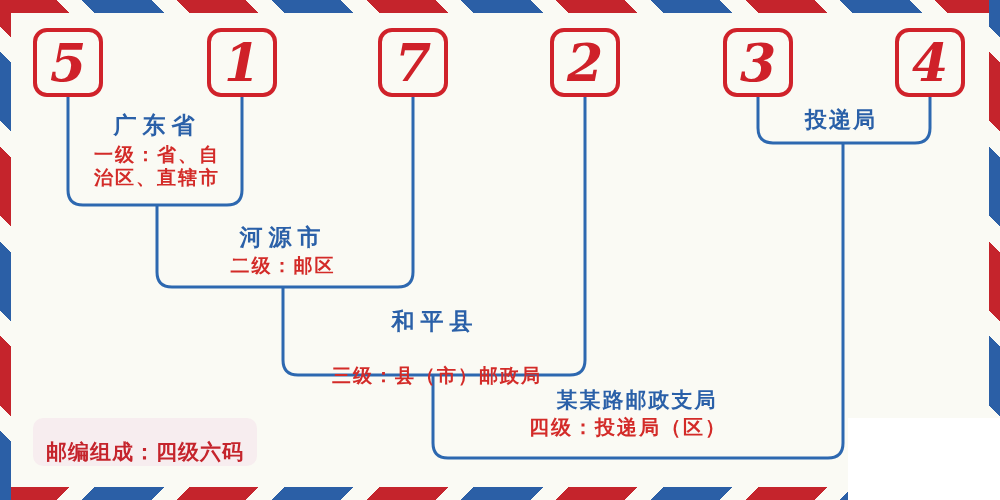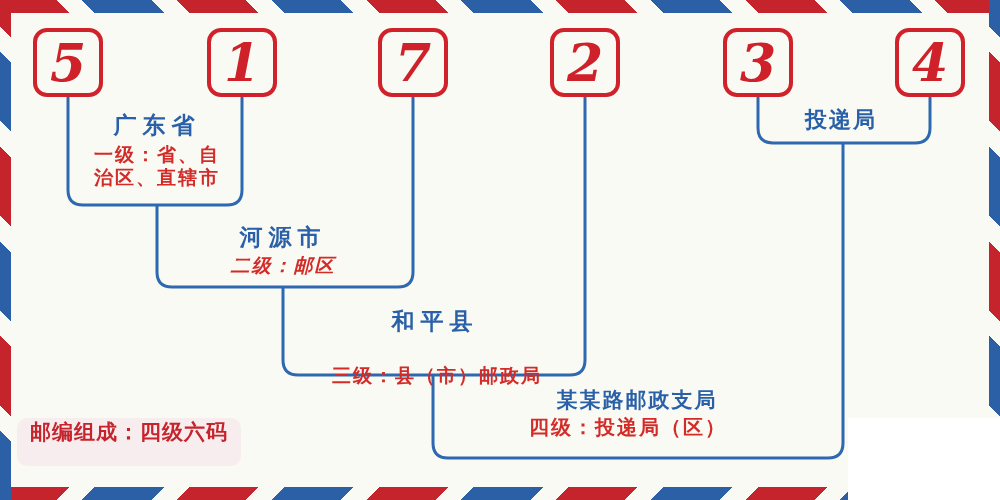--- a/index.html
+++ b/index.html
@@ -96,35 +96,35 @@
   .lbl-desc {
     color: #d32b28;
     font-weight: bold;
     font-size: 19px;
     letter-spacing: 2px;
     line-height: 23px;
   }
   .pos-l1-place { left: -13px; top: 112px; }   
   .pos-l1-desc  { left: -13px; top: 143px; }
   .pos-l2-place { left: 113px; top: 224px; text-align: center; }   
-  .pos-l2-desc  { left: 113px; top: 254px; font-style: italic; }
+  .pos-l2-desc  { left: 113px; top: 254px; }
   .pos-l3-place { left: 265px; top: 308px; }   
   .pos-l3-desc  { left: 267px; top: 336px; margin-top: 28px; }
   .pos-l4-place { left: 467px; top: 388px; font-size: 21px; letter-spacing: 2px; } 
   .pos-l4-desc  { left: 458px; top: 416px; font-size: 20px; }
   .pos-l5-place { left: 671px; top: 107px; font-size: 22px; letter-spacing: 2px; } 
 
   
   .badge {
     position: absolute;
-    left: 17px; top: 418px;
+    left: 33px; top: 418px;
     width: 224px; height: 48px;
     background: #f7edef;
     border-radius: 10px;
-    display: flex; align-items: flex-start; justify-content: center;
+    display: flex; align-items: flex-end; justify-content: center;
     color: #c5242c;
     font-weight: bold;
     font-size: 21px;
     letter-spacing: 1px;
     z-index: 3;
     white-space: nowrap;
   }
 
   
   .mask-patch {

